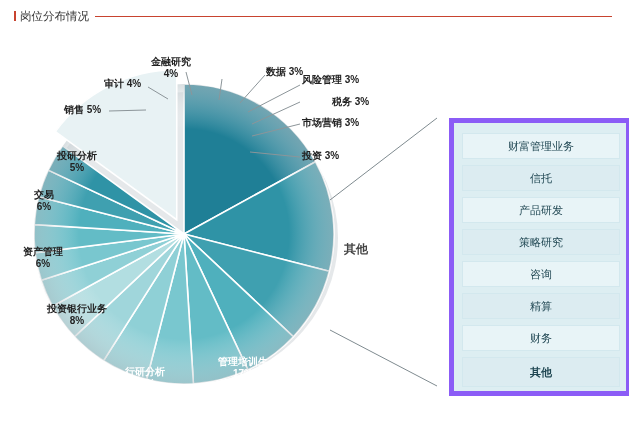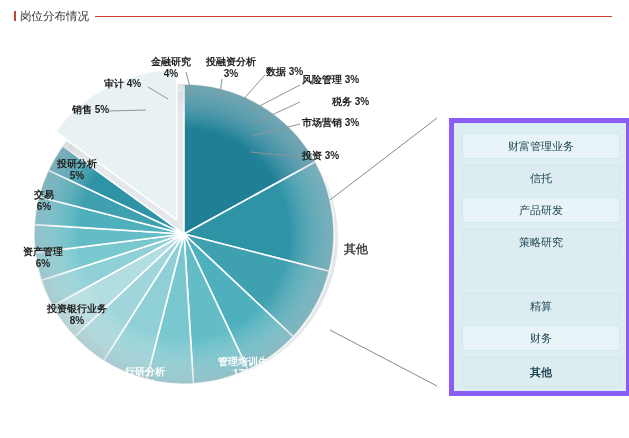--- a/index.html
+++ b/index.html
@@ -128,35 +128,31 @@
       <line x1="330" y1="200" x2="437" y2="118" stroke="#7f8b90"></line>
       <line x1="330" y1="330" x2="437" y2="386" stroke="#7f8b90"></line>
     </g>
   </svg>
 
   <div class="lbl" style="left:151px;top:56px;text-align:center;">
     <div>金融研究</div>
     <div>4%</div>
   </div>
 
-  <div class="lbl" style="left:206px;top:56px;text-align:center;">
-    <div>投融资分析</div>
-    <div>3%</div>
-  </div>
 
   <div class="lbl" style="left:266px;top:66px;">数据 3%</div>
   <div class="lbl" style="left:302px;top:74px;">风险管理 3%</div>
   <div class="lbl" style="left:302px;top:96px;padding-left:30px;">税务 3%</div>
   <div class="lbl" style="left:302px;top:117px;">市场营销 3%</div>
   <div class="lbl" style="left:302px;top:150px;">投资 3%</div>
 
   <div class="lbl" style="left:104px;top:78px;">审计 4%</div>
-  <div class="lbl" style="left:72px;top:104px;">销售 5%</div>
+  <div class="lbl" style="left:64px;top:104px;">销售 5%</div>
 
-  <div class="lbl" style="left:57px;top:150px;text-align:center;margin-top:8px;">
+  <div class="lbl" style="left:57px;top:150px;text-align:center;">
     <div>投研分析</div>
     <div>5%</div>
   </div>
 
   <div class="lbl" style="left:34px;top:189px;text-align:center;">
     <div>交易</div>
     <div>6%</div>
   </div>
 
   <div class="lbl" style="left:23px;top:246px;text-align:center;">
@@ -179,18 +175,19 @@
     <div>17%</div>
   </div>
 
   <div class="lbl other-in" style="left:344px;top:243px;">其他</div>
 
   <div class="panel">
     <div class="panel-row" style="top:10px;">财富管理业务</div>
     <div class="panel-row alt" style="top:42px;">信托</div>
     <div class="panel-row alt" style="top:106px;">策略研究</div>
     <div class="panel-row" style="top:74px;">产品研发</div>
+    <div class="panel-row" style="top:138px;">咨询</div>
     <div class="panel-row alt" style="top:170px;">精算</div>
     <div class="panel-row" style="top:202px;">财务</div>
     <div class="panel-row last alt" style="top:234px;">其他</div>
   </div>
 
 </div>
 
 </body></html>

